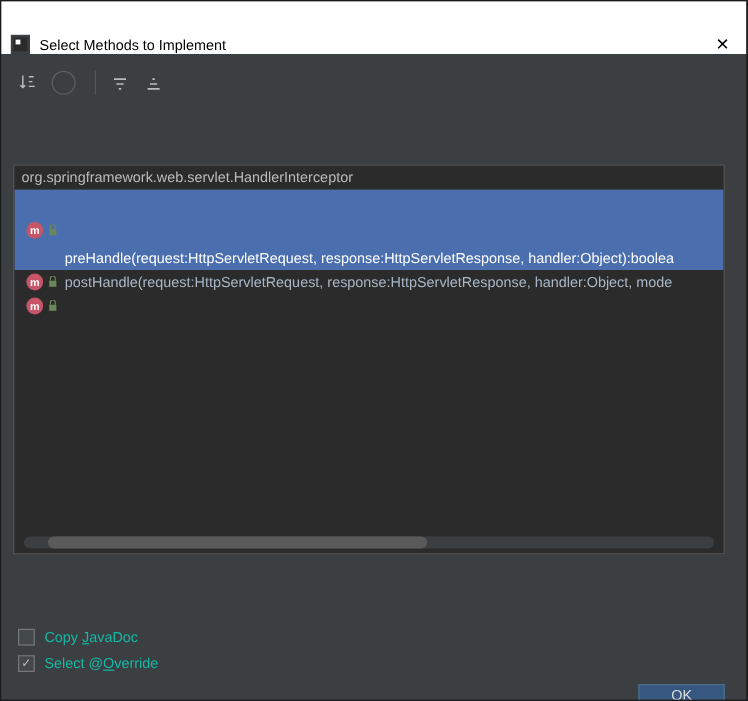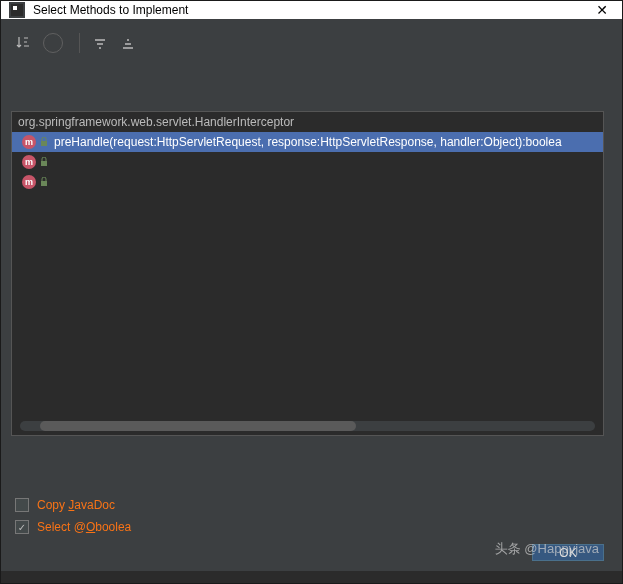--- a/index.html
+++ b/index.html
@@ -9,24 +9,24 @@
       color: #bbb;
       background: #2b2b2b;
       width: 623px;
       height: 584px;
       overflow: hidden;
       border: 1px solid #1a1a1a;
     }
     
     
     .title-bar {
-      height: 18px;
+      height: 44px;
       background: #fff;
       display: flex;
-      align-items: center;
+      align-items: flex-end;
       padding: 0 8px;
       color: #000;
     }
     .title-bar .app-icon {
       width: 16px;
       height: 16px;
       background: #3c3f41;
       margin-right: 8px;
       display: flex;
       align-items: center;
@@ -114,21 +114,21 @@
       font-weight: bold;
       flex-shrink: 0;
     }
     .row .lock {
       width: 10px;
       display: inline-flex;
       align-items: center;
       flex-shrink: 0;
     }
     .row .sig { color: #a9b7c6; }
-    .row.selected .sig { color: #fff; }
+    .row.selected .sig { color: #fff; margin-top: 47px; }
     
     
     .hscrollbar {
       position: absolute;
       left: 8px;
       right: 8px;
       bottom: 4px;
       height: 10px;
       background: #3c3f41;
       border-radius: 5px;
@@ -157,21 +157,21 @@
       width: 14px;
       height: 14px;
       border: 1px solid #777;
       background: #43494a;
       display: inline-flex;
       align-items: center;
       justify-content: center;
       color: #bbb;
       font-size: 10px;
     }
-    .checkbox-row .lbl { color: #f97316; }
+    .checkbox-row .lbl { color: #14b8a6; }
     .checkbox-row .lbl u { text-decoration: underline; }
     
     .button-row {
       display: flex;
       justify-content: flex-end;
       gap: 8px;
       padding-top: 6px;
     }
     .btn {
       min-width: 72px;
@@ -252,20 +252,21 @@
     </div>
 
     <div class="row">
       <span class="badge-m">m</span>
       <span class="lock">
         <svg width="8" height="10" viewBox="0 0 8 10">
             <rect x="1" y="4" width="6" height="5" fill="#6a8759"></rect>
             <path d="M2 4V2a2 2 0 014 0v2" stroke="#6a8759" fill="none"></path>
           </svg>
       </span>
+      <span class="sig">postHandle(request:HttpServletRequest, response:HttpServletResponse, handler:Object, mode</span>
     </div>
 
     <div class="row">
       <span class="badge-m">m</span>
       <span class="lock">
         <svg width="8" height="10" viewBox="0 0 8 10">
             <rect x="1" y="4" width="6" height="5" fill="#6a8759"></rect>
             <path d="M2 4V2a2 2 0 014 0v2" stroke="#6a8759" fill="none"></path>
           </svg>
       </span>
@@ -279,24 +280,23 @@
   <div class="bottom">
     <div class="checkbox-row">
       <span class="cb"></span>
       <span class="lbl">
         <span>Copy </span><u>J</u><span>avaDoc</span>
       </span>
     </div>
     <div class="checkbox-row">
       <span class="cb">✓</span>
       <span class="lbl">
-        <span>Select @</span><u>O</u><span>boolea</span>
+        <span>Select @</span><u>O</u><span>verride</span>
       </span>
     </div>
 
     <div class="button-row">
       <span class="btn primary">OK</span>
     </div>
   </div>
 
-  <div class="watermark">头条 @Happyjava</div>
 
 </div>
 
 </body></html>

